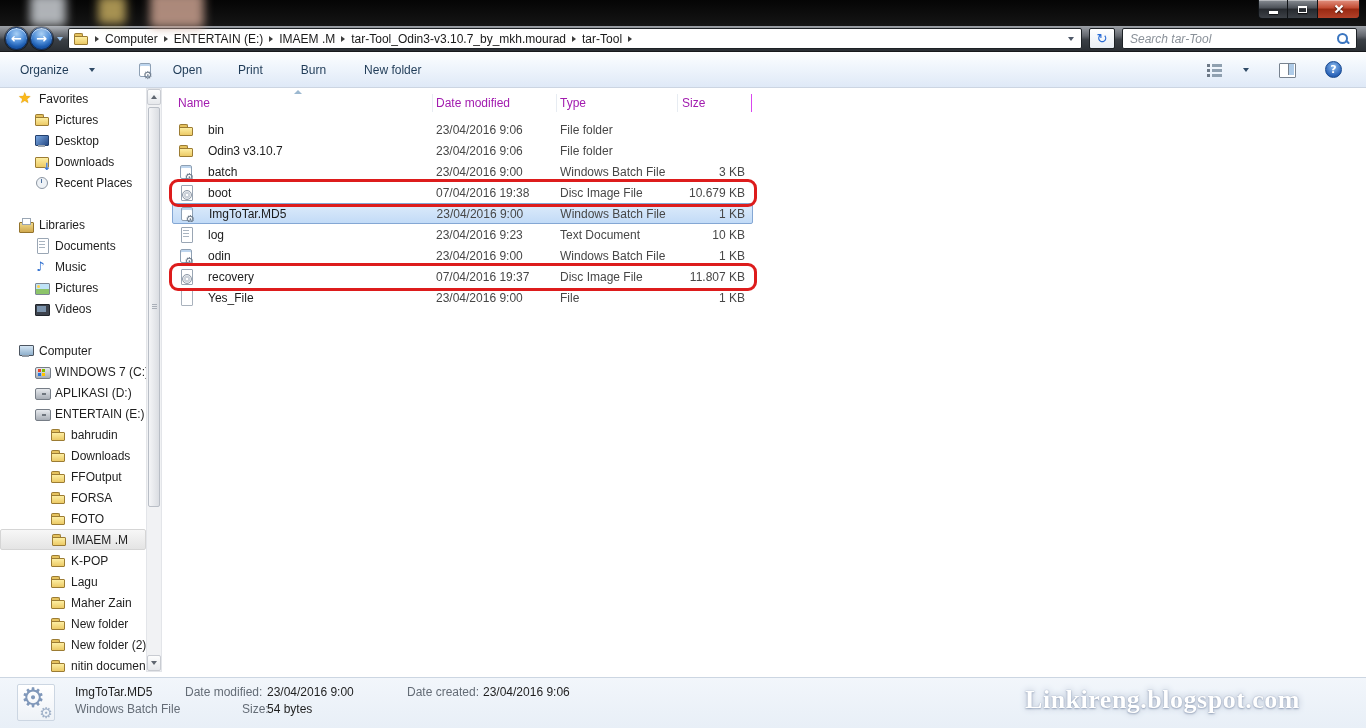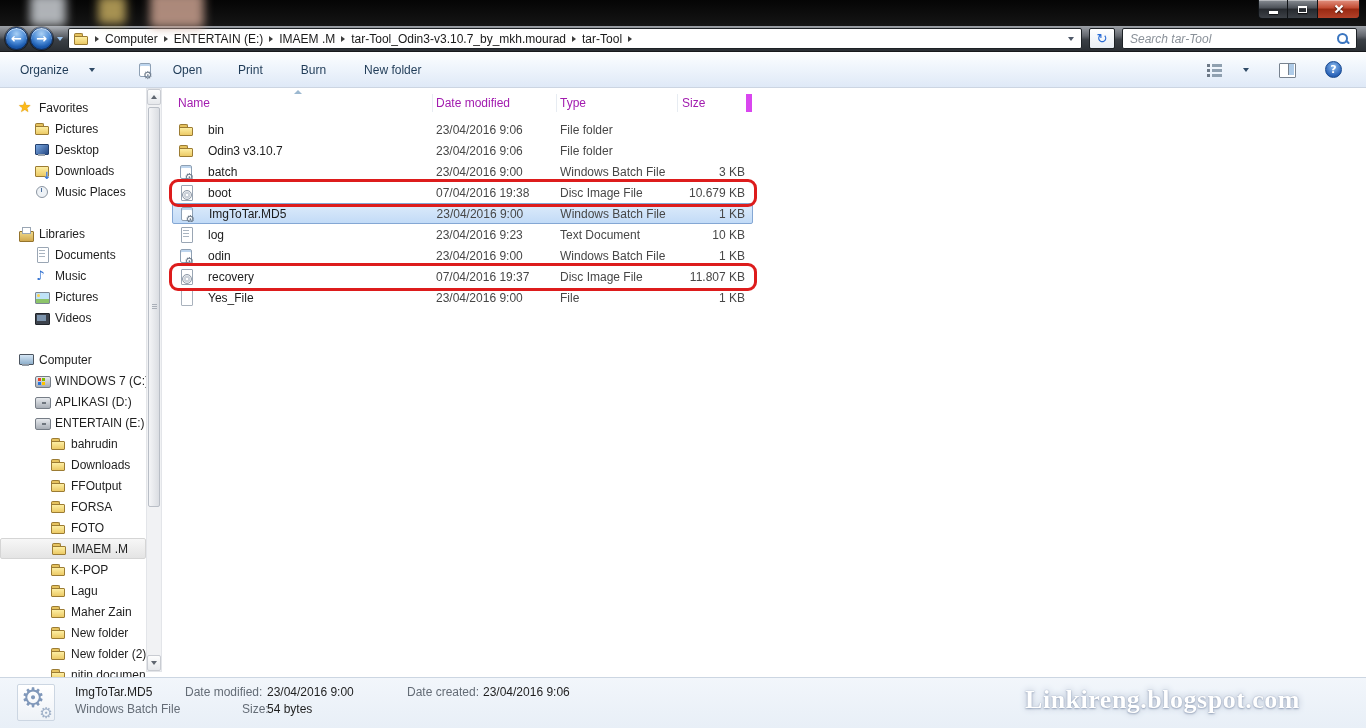--- a/index.html
+++ b/index.html
@@ -45,42 +45,42 @@
   
   .toolbar { position:absolute; left:0; top:52px; right:0; height:36px; background:linear-gradient(#fdfeff,#eff5fc 45%,#dfe9f7); border-bottom:1px solid #ccd5e2; display:flex; align-items:center; z-index:8; }
   .tb-item { color:#1f3b57; display:flex; align-items:center; gap:20px; padding:4px 8px; border-radius:2px; cursor:default; white-space:nowrap; }
   .tb-caret { width:0; height:0; border-top:4px solid #2f4a66; border-left:3.5px solid transparent; border-right:3.5px solid transparent; margin-top:1px; }
   .tb-right { margin-left:auto; display:flex; align-items:center; gap:14px; margin-right:16px; }
 
   
   .content { position:absolute; left:0; top:88px; width:1366px; height:589px; background:#fff; overflow:hidden; }
 
   
-  .sidebar { position:absolute; left:0; top:0; width:146px; height:589px; padding-top:9px; overflow:hidden; }
+  .sidebar { position:absolute; left:0; top:0; width:146px; height:589px; overflow:hidden; }
   .si { height:21px; display:flex; align-items:center; gap:5px; cursor:default; white-space:nowrap; }
   .si .lbl { overflow:hidden; }
   .si.i0 { padding-left:18px; } .si.i1 { padding-left:34px;align-items:center; } .si.i2 { padding-left:50px; }
   .si.sel { background:linear-gradient(#f7f7f7,#e4e4e4); border:1px solid #d5d5d5; border-radius:2px; }
   .gap { height:21px; }
   .sb-track { position:absolute; left:146px; top:0; width:16px; height:584px; background:#f1f2f4; border:1px solid #e3e5e9; }
   .sb-btn { position:absolute; left:0; width:14px; height:16px; background:linear-gradient(#fdfdfd,#e6e8ec); border:1px solid #c9ccd2; border-radius:2px; display:flex; align-items:center; justify-content:center; }
   .sb-btn.up { top:0; } .sb-btn.down { bottom:0; }
   .arr-up { width:0; height:0; border-bottom:4px solid #5f6670; border-left:3.5px solid transparent; border-right:3.5px solid transparent; }
   .arr-dn { width:0; height:0; border-top:4px solid #5f6670; border-left:3.5px solid transparent; border-right:3.5px solid transparent; }
   .sb-thumb { position:absolute; left:1px; top:18px; width:12px; height:400px; background:linear-gradient(90deg,#f4f5f7,#dadde2); border:1px solid #b9bec6; border-radius:2px; }
   .sb-grip { position:absolute; left:3px; top:50%; margin-top:-3px; width:5px; height:6px; background:repeating-linear-gradient(#a9afb8 0 1px,transparent 1px 2px); }
 
   
   .filelist { position:absolute; left:172px; top:0; width:581px; }
   .fl-header { display:flex; height:24px; align-items:flex-end; color:#a21caf; position:relative; }
   .hc { height:18px; line-height:18px; border-right:1px solid #e7ecf2; cursor:default; }
   .h-name { width:261px; padding-left:6px; }
   .h-date { width:124px; padding-left:3px; }
   .h-type { width:121px; padding-left:3px; }
-  .h-size { width:74px; padding-left:4px; border-right:6px solid #d946ef; }
+  .h-size { width:74px; padding-left:4px; border-right:1px solid #d946ef; }
   .sort { position:absolute; left:122px; top:2px; width:0; height:0; border-bottom:4px solid #9cb8d0; border-left:4px solid transparent; border-right:4px solid transparent; }
   .fl-rows { margin-top:7px; position:relative; }
   .frow { display:flex; height:21px; align-items:center; cursor:default; }
   .c-name { width:261px; display:flex; align-items:center; gap:14px; padding-left:6px; color:#1c1c1c; overflow:hidden; }
   .c-date { width:124px; padding-left:3px; color:#474747; }
   .c-type { width:121px; padding-left:3px; color:#474747; }
   .c-size { width:74px; padding-right:7px; text-align:right; color:#474747; }
   .frow.sel { background:linear-gradient(#ddebfb,#c2dbf7); border:1px solid #84a7d4; border-radius:2px; }
   .anno { position:absolute; left:-3px; width:588px; height:28px; border:3px solid #dd1c1c; border-radius:9px; pointer-events:none; z-index:5; }
   .anno.a1 { top:60px; } .anno.a2 { top:144px; }
@@ -243,21 +243,21 @@
       <div class="si i1">
           <span class="ic ic-desktop"></span>
           <span class="lbl">Desktop</span>
         </div>
       <div class="si i1">
           <span class="ic ic-downloads"></span>
           <span class="lbl">Downloads</span>
         </div>
       <div class="si i1">
           <span class="ic ic-recent"></span>
-          <span class="lbl">Music Places</span>
+          <span class="lbl">Recent Places</span>
         </div>
       <div class="gap"></div>
       <div class="si i0">
           <span class="ic ic-libraries"></span>
           <span class="lbl">Libraries</span>
         </div>
       <div class="si i1">
           <span class="ic ic-text"></span>
           <span class="lbl">Documents</span>
         </div>

